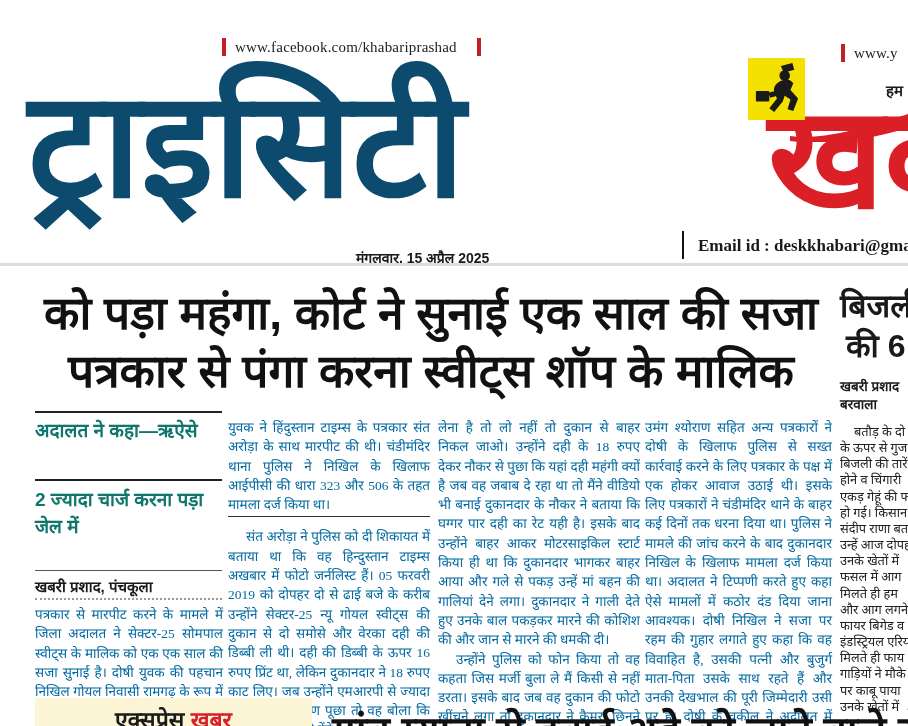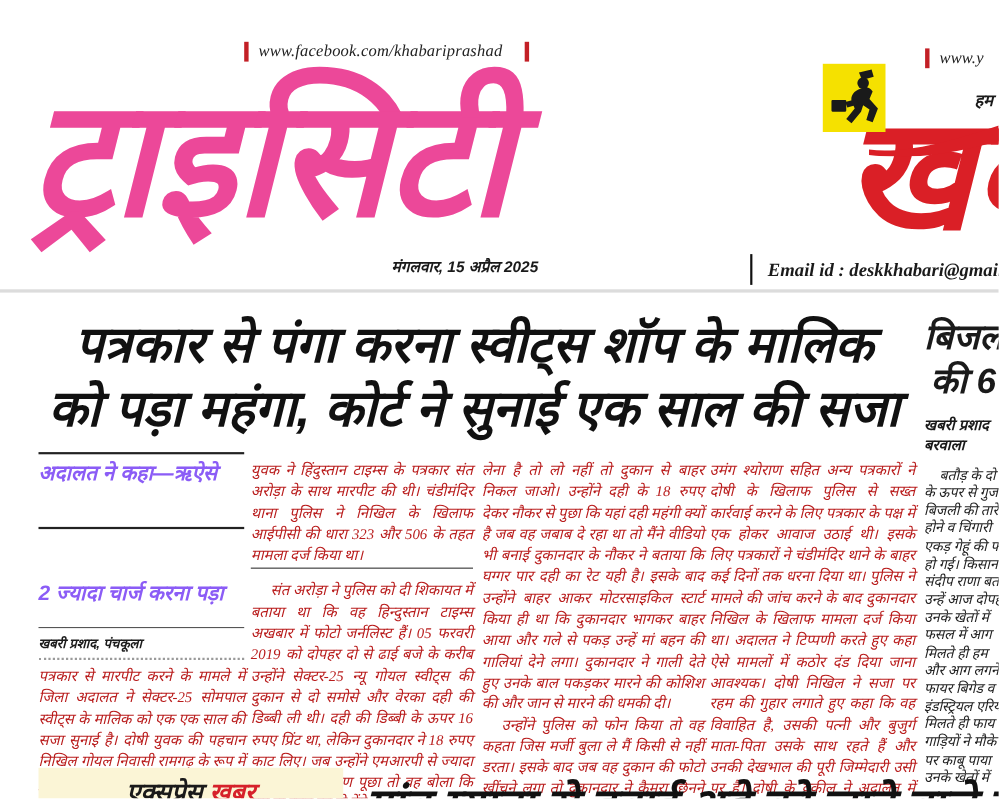--- a/index.html
+++ b/index.html
@@ -1,42 +1,42 @@
 <!DOCTYPE html>
 <html><head>
 <meta charset="utf-8">
 <style>
   html,body{margin:0;padding:0;background:#fff;}
   .page{position:relative;width:908px;height:726px;background:#fff;overflow:hidden;
-        font-family:"Liberation Serif",serif;color:#1a1a1a;font-style:italic;}
+        font-family:"Liberation Serif",serif;color:#1a1a1a;}
   .abs{position:absolute;}
   
   .urlbar-item{display:flex;align-items:center;gap:9px;}
   .redbar{width:4px;height:18px;background:#c32026;}
   .url-text{font-size:15px;letter-spacing:.2px;color:#222;white-space:nowrap;}
   
-  .masthead-black{font-size:148px;line-height:1;font-weight:bold;color:#ec4899;white-space:nowrap;
+  .masthead-black{font-size:148px;line-height:1;font-weight:bold;color:#0c4a6e;white-space:nowrap;
         font-family:"Liberation Serif",serif;}
   .masthead-red{font-size:142px;line-height:1;font-weight:bold;color:#da1f26;white-space:nowrap;}
   .logo-box{width:57px;height:62px;background:#f5e100;display:flex;align-items:center;justify-content:center;}
   .tagline{font-size:15px;font-weight:bold;white-space:nowrap;}
   
   .dateline{font-size:14px;font-weight:bold;white-space:nowrap;font-family:"Liberation Sans",sans-serif;}
   .vbar{width:2px;background:#111;}
   .email{font-size:17px;font-weight:bold;white-space:nowrap;}
   .grayrule{background:#dcdcdc;}
   
   .headline{font-family:"Liberation Sans",sans-serif;font-weight:bold;font-size:46px;line-height:58px;
         text-align:center;color:#111;}
-  .subhead{font-family:"Liberation Sans",sans-serif;font-weight:bold;font-size:19px;line-height:27px;color:#8b5cf6;}
-  .byline{font-family:"Liberation Sans",sans-serif;font-weight:bold;font-size:12px;white-space:nowrap;}
+  .subhead{font-family:"Liberation Sans",sans-serif;font-weight:bold;font-size:19px;line-height:27px;color:#0f766e;}
+  .byline{font-family:"Liberation Sans",sans-serif;font-weight:bold;font-size:15px;white-space:nowrap;}
   .rule-dark{background:#222;height:2px;}
   .rule-thin{background:#555;height:1px;}
   .rule-dotted{border-top:2px dotted #9a9a9a;height:0;}
-  .bodytext{font-size:13.5px;line-height:19.3px;text-align:justify;color:#b91c1c;}
+  .bodytext{font-size:13.5px;line-height:19.3px;text-align:justify;color:#0369a1;}
   .indent{text-indent:18px;}
   .col-subhead{font-family:"Liberation Sans",sans-serif;font-weight:bold;font-size:14.5px;padding-left:18px;}
   .para-underline{border-bottom:1.5px solid #333;width:100%;margin:2px 0 10px 0;}
   
   .side-headline{font-family:"Liberation Sans",sans-serif;font-weight:bold;font-size:32px;line-height:40px;
         white-space:nowrap;}
   .side-byline{font-family:"Liberation Sans",sans-serif;font-weight:bold;font-size:13.5px;line-height:18px;
         white-space:nowrap;}
   .side-line{font-size:12.8px;line-height:16.15px;white-space:nowrap;color:#222;}
   
@@ -77,37 +77,38 @@
         <path d="M29 3 l12 -3 2 7 -11 3 z"></path>
         <circle cx="33" cy="13" r="5.5"></circle>
         <path d="M31 18 c-7 2 -10 7 -9 12 l3 7 -8 10 5 4 9 -11 2 -6 6 4 -3 10 6 2 5 -13 -8 -9 3 -7 c-3 -4 -6 -5 -11 -3 z"></path>
         <rect x="3" y="29" width="14" height="11" rx="1"></rect>
         <path d="M16 31 l11 -3 2 5 -11 3 z"></path>
       </g>
     </svg>
   </div>
   <div class="abs tagline" style="left:886px;top:80px;">हम</div>
 
-  <div class="abs dateline" style="left:356px;top:232px;">मंगलवार, 15 अप्रैल 2025</div>
+  <div class="abs dateline" style="left:356px;top:248px;">मंगलवार, 15 अप्रैल 2025</div>
   <div class="abs vbar" style="left:682px;top:231px;height:28px;"></div>
   <div class="abs email" style="left:698px;top:236px;">Email id : deskkhabari@gmail.c</div>
   <div class="abs grayrule" style="left:0;top:263px;width:908px;height:3px;"></div>
 
   <div class="abs" style="left:30px;top:284px;width:802px;">
+    <div class="headline">को पड़ा महंगा, कोर्ट ने सुनाई एक साल की सजा</div>
     <div class="headline">पत्रकार से पंगा करना स्वीट्स शॉप के मालिक</div>
-    <div class="headline">को पड़ा महंगा, कोर्ट ने सुनाई एक साल की सजा</div>
   </div>
 
   <div class="abs rule-dark" style="left:35px;top:411px;width:187px;"></div>
   <div class="abs" style="left:35px;top:417px;width:190px;">
     <div class="subhead">अदालत ने कहा—ऋऐसे</div>
   </div>
   <div class="abs rule-dark" style="left:35px;top:479px;width:187px;"></div>
-  <div class="abs" style="left:35px;top:486px;width:190px;margin-top:40px;">
+  <div class="abs" style="left:35px;top:486px;width:190px;">
     <div class="subhead">2 ज्यादा चार्ज करना पड़ा</div>
+    <div class="subhead">जेल में</div>
   </div>
   <div class="abs rule-thin" style="left:35px;top:570px;width:187px;"></div>
   <div class="abs byline" style="left:35px;top:576px;">खबरी प्रशाद, पंचकूला</div>
   <div class="abs rule-dotted" style="left:35px;top:598px;width:187px;"></div>
   <div class="abs bodytext" style="left:35px;top:605px;width:188px;">पत्रकार से मारपीट करने के मामले में जिला अदालत ने सेक्टर-25 सोमपाल स्वीट्स के मालिक को एक एक साल की सजा सुनाई है। दोषी युवक की पहचान निखिल गोयल निवासी रामगढ़ के रूप में हुई है। दोषी ने</div>
 
   <div class="abs" style="left:228px;top:418px;width:202px;">
     <div class="bodytext">युवक ने हिंदुस्तान टाइम्स के पत्रकार संत अरोड़ा के साथ मारपीट की थी। चंडीमंदिर थाना पुलिस ने निखिल के खिलाफ आईपीसी की धारा 323 और 506 के तहत मामला दर्ज किया था।</div>
     <div class="para-underline"></div>
     <div class="bodytext indent">संत अरोड़ा ने पुलिस को दी शिकायत में बताया था कि वह हिन्दुस्तान टाइम्स अखबार में फोटो जर्नलिस्ट हैं। 05 फरवरी 2019 को दोपहर दो से ढाई बजे के करीब उन्होंने सेक्टर-25 न्यू गोयल स्वीट्स की दुकान से दो समोसे और वेरका दही की डिब्बी ली थी। दही की डिब्बी के ऊपर 16 रुपए प्रिंट था, लेकिन दुकानदार ने 18 रुपए काट लिए। जब उन्होंने एमआरपी से ज्यादा पैसे लेने का कारण पूछा तो वह बोला कि हम तो इतने का ही देंगे</div>

